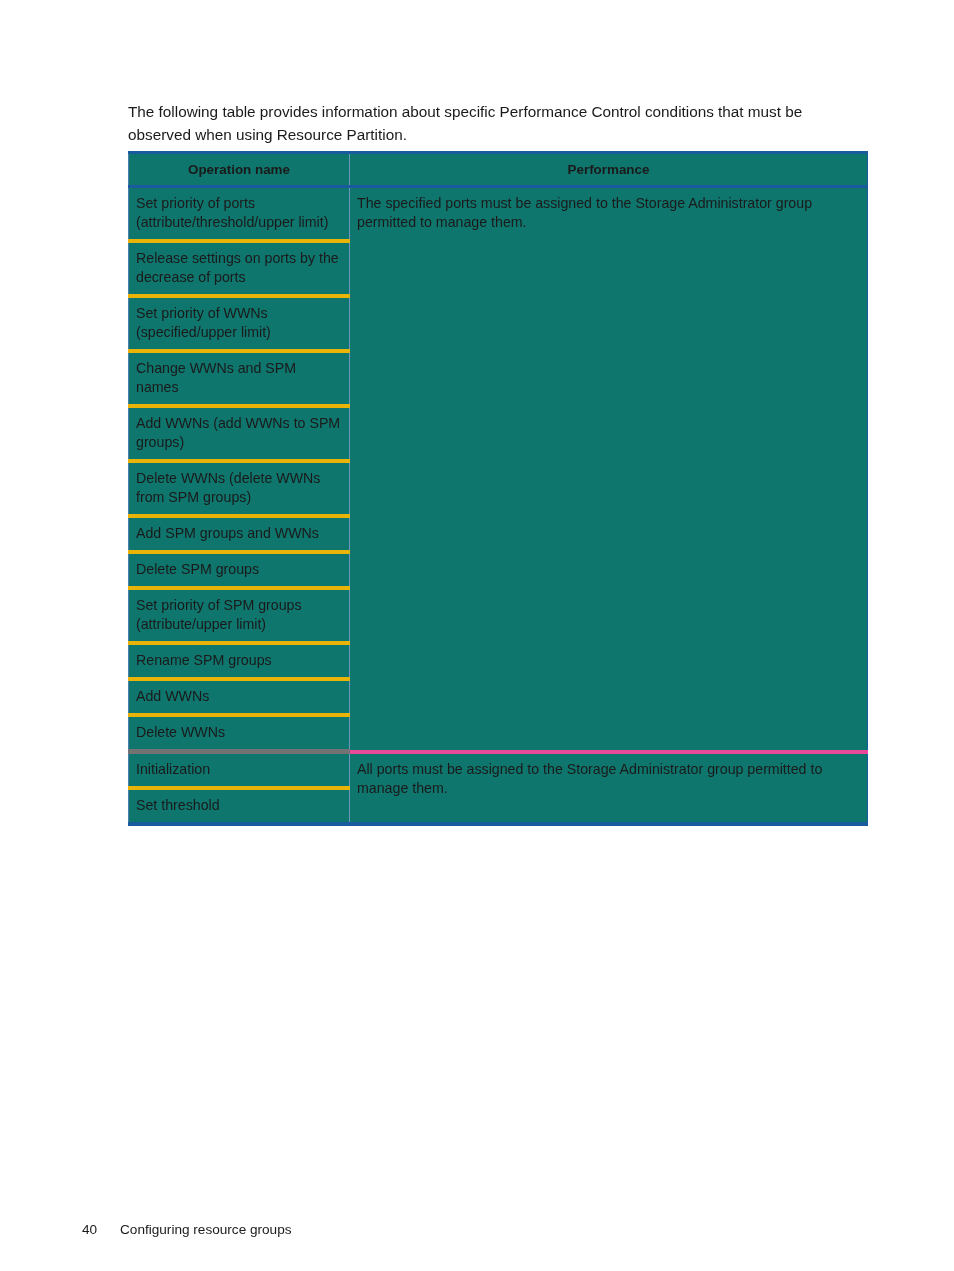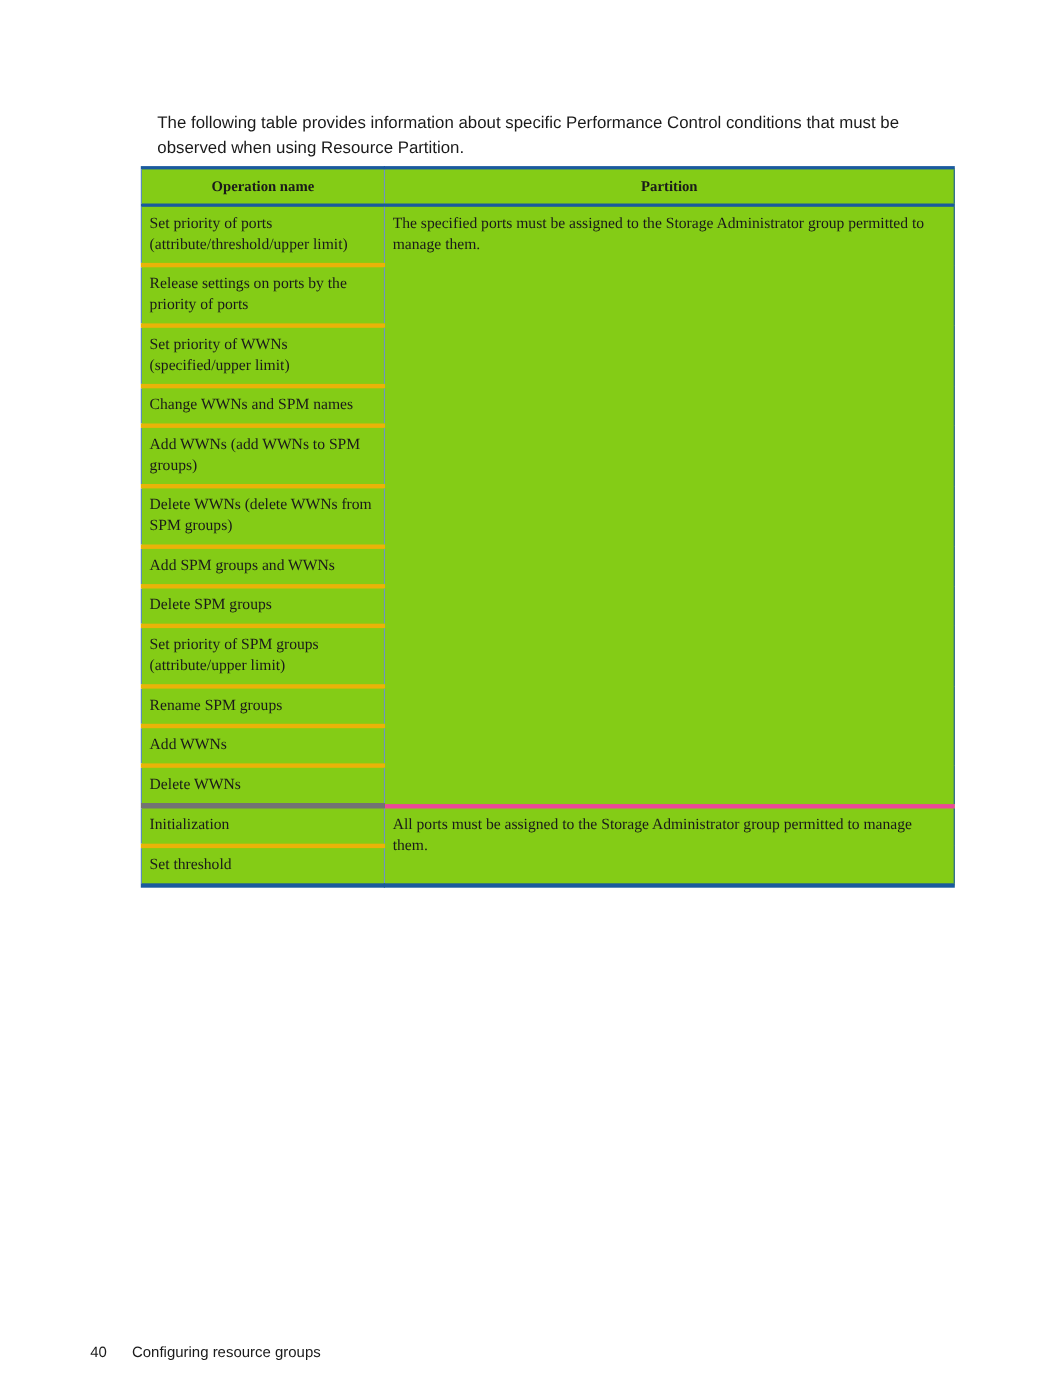--- a/index.html
+++ b/index.html
@@ -36,21 +36,20 @@
 
   
   .intro {
     position: absolute;
     left: 128px;
     top: 86px;
     width: 740px;
     font-size: 15.3px;
     line-height: 22.5px;
     color: #1a1a1a;
-    margin-left: 15px;
   }
 
   
   .tbl-wrap {
     position: absolute;
     left: 128px;
     top: 151px;
     width: 739px;
   }
 
@@ -67,22 +66,21 @@
   table.doc-table col.c1 { width: 221px; }
   table.doc-table col.c2 { width: 518px; }
 
   table.doc-table th,
   table.doc-table td {
     vertical-align: top;
     padding: 6px 7px 7px 7px;
     font-size: 14.2px;
     line-height: 19px;
     color: #1a1a1a;
-    background: #84cc16;
-    font-family: Liberation Serif, serif;
+    background: #0f766e;
   }
 
   table.doc-table thead th {
     font-weight: bold;
     font-size: 13.4px;
     padding-top: 6px;
     padding-bottom: 6px;
     border-bottom: 3px solid #1a5a9e;
   }
   table.doc-table thead th.hcol1 {
@@ -139,31 +137,31 @@
 
   <div class="tbl-wrap">
     <table class="doc-table">
       <colgroup>
         <col class="c1">
         <col class="c2">
       </colgroup>
       <thead>
         <tr>
           <th class="hcol1">Operation name</th>
-          <th class="hcol2">Partition</th>
+          <th class="hcol2">Performance</th>
         </tr>
       </thead>
       <tbody>
 
         <tr>
           <td class="opname cell-2line">Set priority of ports (attribute/threshold/upper limit)</td>
           <td class="cond" rowspan="12">The specified ports must be assigned to the Storage Administrator group permitted to manage them.</td>
         </tr>
         <tr>
-          <td class="opname cell-2line">Release settings on ports by the priority of ports</td>
+          <td class="opname cell-2line">Release settings on ports by the decrease of ports</td>
         </tr>
         <tr>
           <td class="opname cell-2line">Set priority of WWNs (specified/upper limit)</td>
         </tr>
         <tr>
           <td class="opname">Change WWNs and SPM names</td>
         </tr>
         <tr>
           <td class="opname cell-2line">Add WWNs (add WWNs to SPM groups)</td>
         </tr>

